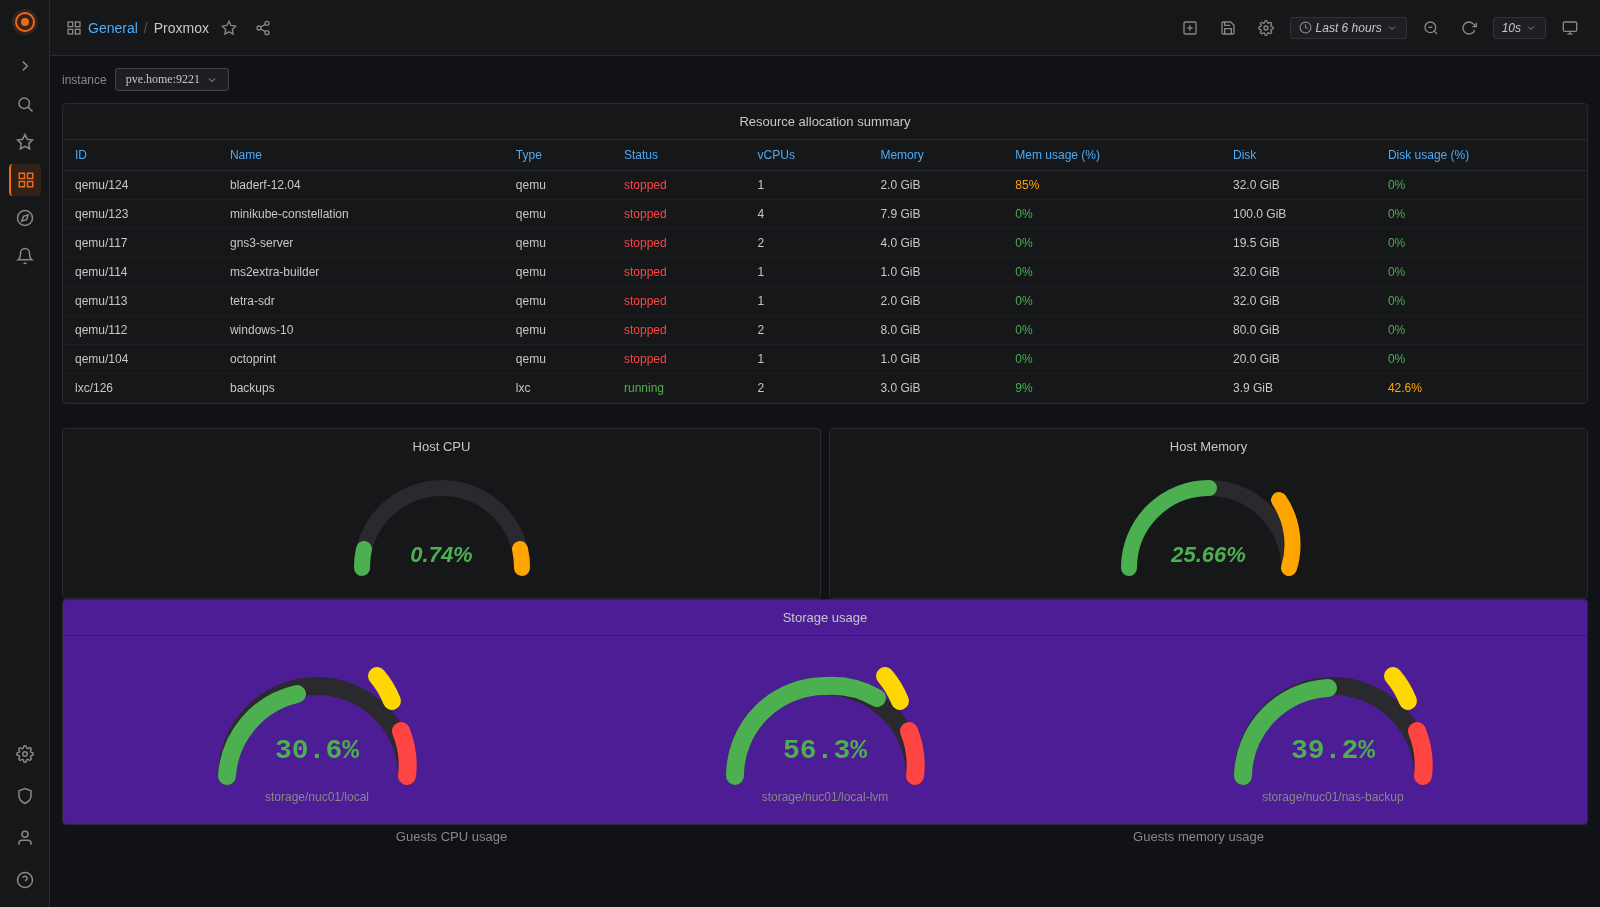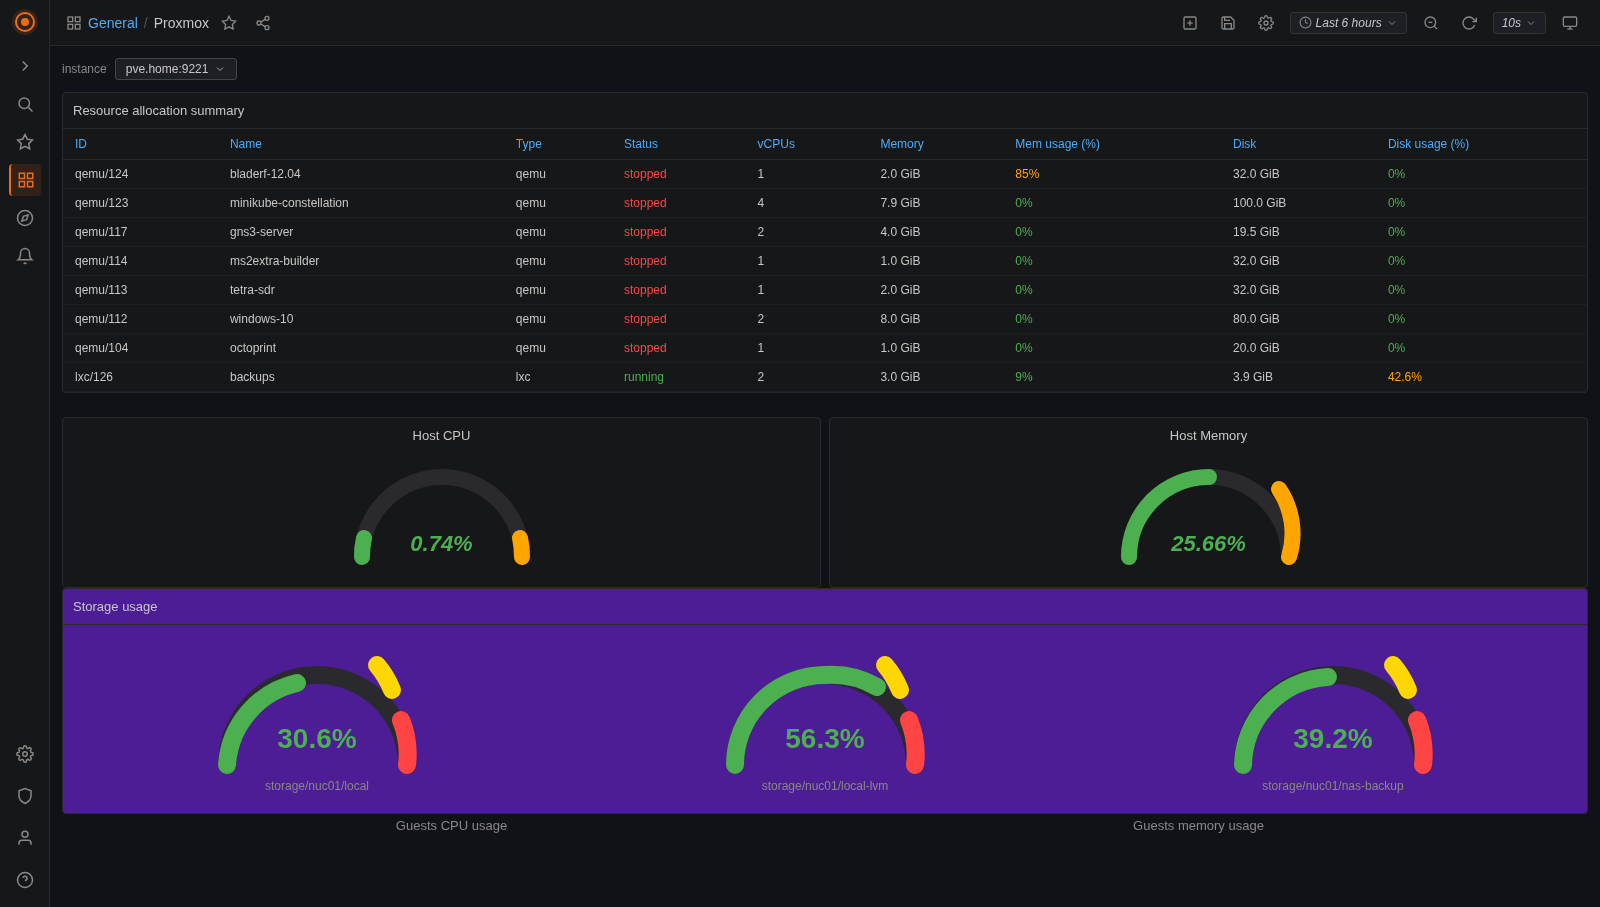--- a/index.html
+++ b/index.html
@@ -10,40 +10,40 @@
     .sidebar-icon { width: 32px; height: 32px; display: flex; align-items: center; justify-content: center; border-radius: 4px; cursor: pointer; color: #888; margin: 3px 0; }
     .sidebar-icon.active { background: #e86c1a22; color: #e86c1a; border-left: 2px solid #e86c1a; }
     .sidebar-icon svg { width: 18px; height: 18px; }
     .sidebar-spacer { flex: 1; }
     .sidebar-bottom { display: flex; flex-direction: column; align-items: center; gap: 4px; }
 
     
     .main { flex: 1; display: flex; flex-direction: column; overflow: hidden; }
 
     
-    .topbar { height: 46px; background: #161719; border-bottom: 1px solid #2a2a2e; display: flex; align-items: center; padding: 0 16px; gap: 12px; flex-shrink: 0; }
+    .topbar { height: 56px; background: #161719; border-bottom: 1px solid #2a2a2e; display: flex; align-items: center; padding: 0 16px; gap: 12px; flex-shrink: 0; }
     .topbar-nav { display: flex; align-items: center; gap: 6px; flex: 1; }
     .breadcrumb { display: flex; align-items: center; gap: 6px; color: #c7c7c7; font-size: 14px; }
     .breadcrumb .sep { color: #555; }
     .topbar-actions { display: flex; align-items: center; gap: 10px; font-style: italic; }
     .topbar-btn { background: none; border: none; color: #888; cursor: pointer; display: flex; align-items: center; gap: 4px; padding: 4px 6px; border-radius: 3px; font-size: 12px; }
     .topbar-btn svg { width: 16px; height: 16px; }
     .topbar-dropdown { display: flex; align-items: center; gap: 4px; background: #1e1f24; border: 1px solid #333; border-radius: 3px; padding: 3px 8px; cursor: pointer; color: #c7c7c7; font-size: 12px; }
 
     
     .content { flex: 1; overflow-y: auto; padding: 12px; background: #111217; }
 
     
     .filter-bar { display: flex; align-items: center; gap: 8px; margin-bottom: 12px; }
     .filter-label { color: #888; font-size: 12px; }
-    .filter-dropdown { background: #1e1f24; border: 1px solid #444; border-radius: 3px; padding: 3px 10px; color: #c7c7c7; font-size: 12px; display: flex; align-items: center; gap: 6px; cursor: pointer; }
+    .filter-dropdown { background: #1e1f24; border: 1px solid #444; border-radius: 3px; padding: 3px 10px; color: #c7c7c7; font-size: 12px; display: flex; align-items: center; gap: 6px; cursor: pointer; font-family: Liberation Serif, serif; }
 
     
     .panel { background: #161719; border: 1px solid #2a2a2e; border-radius: 4px; margin-bottom: 12px; }
-    .panel-title { padding: 10px; color: #c7c7c7; font-size: 13px; border-bottom: 1px solid #2a2a2e; }
+    .panel-title { text-align: center; padding: 10px; color: #c7c7c7; font-size: 13px; border-bottom: 1px solid #2a2a2e; }
 
     
     .table-wrap { overflow-x: auto; }
     table { width: 100%; border-collapse: collapse; }
     thead tr { border-bottom: 1px solid #2a2a2e; }
     th { padding: 8px 12px; text-align: left; color: #4dabf7; font-weight: 500; font-size: 12px; cursor: pointer; white-space: nowrap; margin-top: 20px; }
     th:first-child { color: #4dabf7; }
     td { padding: 7px 12px; color: #c7c7c7; font-size: 12px; border-bottom: 1px solid #1e1f24; white-space: nowrap; }
     .status-stopped { color: #f44; }
     .status-running { color: #4caf50; }
@@ -55,21 +55,21 @@
     .gauge-panel { background: #161719; border: 1px solid #2a2a2e; border-radius: 4px; display: flex; flex-direction: column; align-items: center; padding: 10px 0 20px; }
     .gauge-panel-title { color: #c7c7c7; font-size: 13px; margin-bottom: 4px; }
     .gauge-container { position: relative; width: 200px; height: 120px; }
     .gauge-text { position: absolute; bottom: 10px; left: 50%; transform: translateX(-50%); font-size: 22px; font-weight: 600; color: #4caf50; white-space: nowrap; font-style: italic; }
 
     
     .storage-panel { background: #4c1d95; border: 1px solid #2a2a2e; border-radius: 4px; }
     .storage-gauges { display: grid; grid-template-columns: 1fr 1fr 1fr; gap: 0; padding: 10px 0 20px; }
     .storage-gauge-item { display: flex; flex-direction: column; align-items: center; }
     .storage-gauge-container { position: relative; width: 220px; height: 140px; }
-    .storage-gauge-text { position: absolute; bottom: 20px; left: 50%; transform: translateX(-50%); font-size: 28px; font-weight: 600; color: #4caf50; white-space: nowrap; }
+    .storage-gauge-text { position: absolute; bottom: 20px; left: 50%; transform: translateX(-50%); font-size: 28px; font-weight: 600; color: #4caf50; white-space: nowrap; font-family: Liberation Mono, monospace; }
     .storage-label { color: #888; font-size: 12px; margin-top: 4px; }
 
     .bottom-labels { display: grid; grid-template-columns: 1fr 1fr; padding: 4px 16px 8px; }
     .bottom-label { color: #888; font-size: 13px; text-align: center; }
   </style>
 </head>
 <body>
 
 <div class="sidebar">
 

